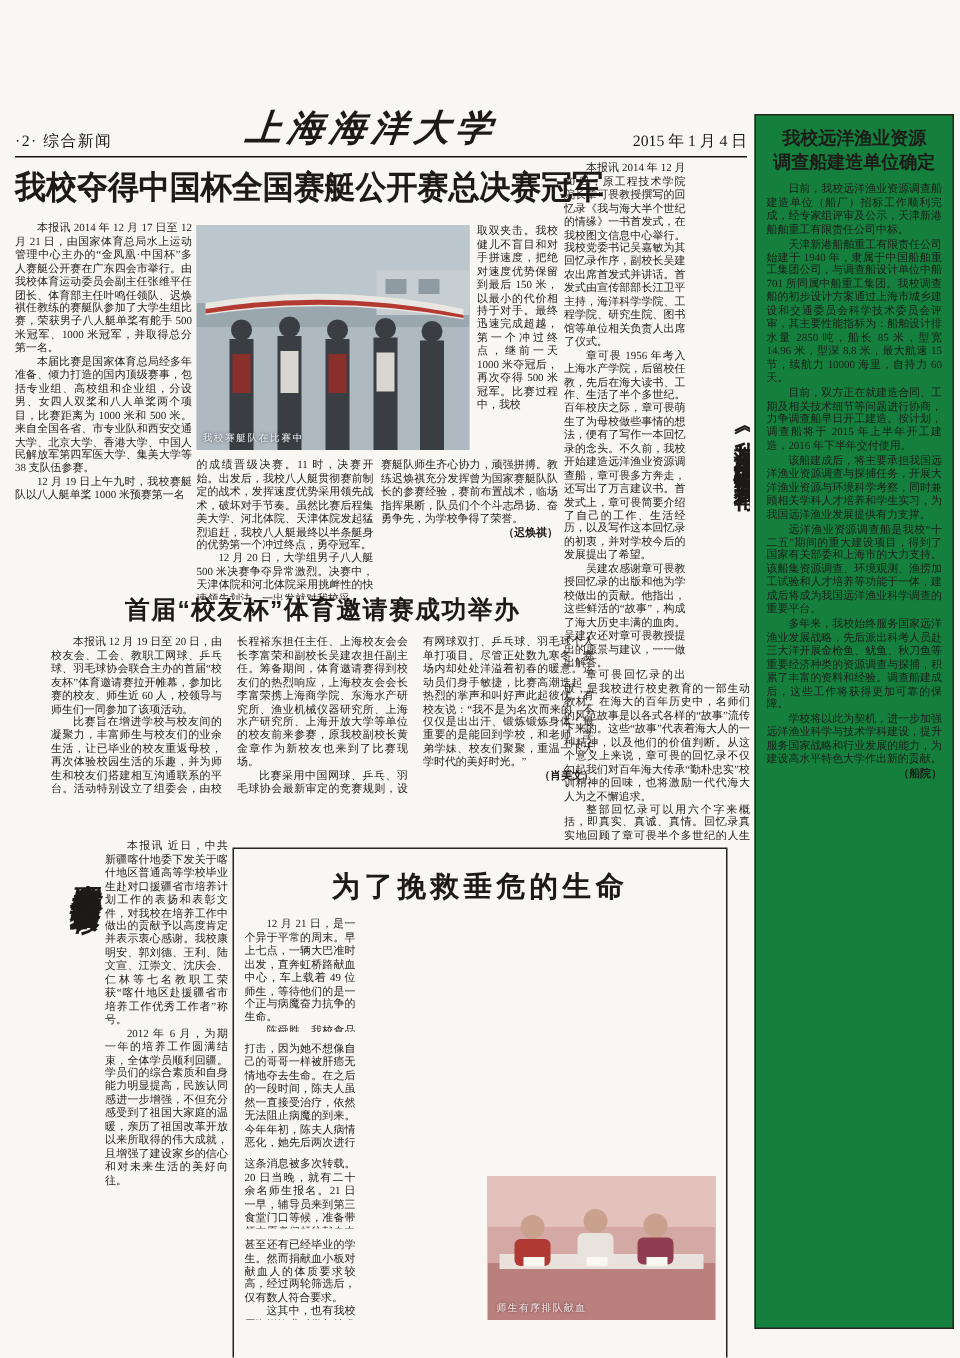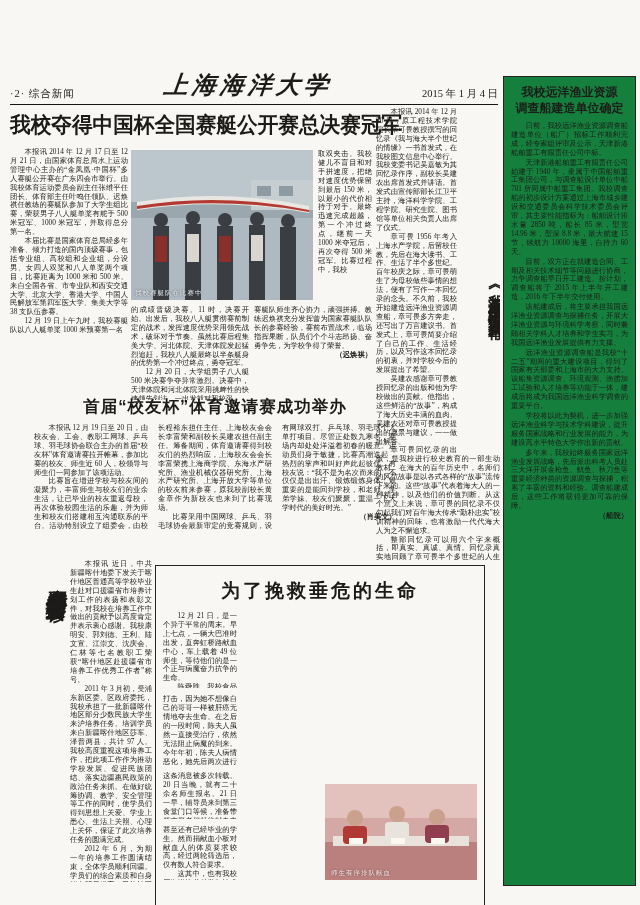--- a/index.html
+++ b/index.html
@@ -201,21 +201,20 @@
   <p class="para">吴建农感谢章可畏教授回忆录的出版和他为学校做出的贡献。他指出，这些鲜活的“故事”，构成了海大历史丰满的血肉。吴建农还对章可畏教授提出的愿景与建议，一一做出解答。</p>
   <p class="para">章可畏回忆录的出版，是我校进行校史教育的一部生动教材。在海大的百年历史中，名师们的风范故事是以各式各样的“故事”流传下来的。这些“故事”代表着海大人的一种精神，以及他们的价值判断。从这个意义上来说，章可畏的回忆录不仅勾起我们对百年海大传承“勤朴忠实”校训精神的回味，也将激励一代代海大人为之不懈追求。</p>
   <p class="para">整部回忆录可以用六个字来概括，即真实、真诚、真情。回忆录真实地回顾了章可畏半个多世纪的人生历程，不仅写出了个人奋斗的故事，海大历史的点点滴滴也在回忆录中鲜活生动地显现出来。作者的写作态度严谨谦逊，字里行间流露出朴实向上的精神，既有人生的感悟，也有对生活的思考，不矫饰、不扭捏、安静而从容。此外，回忆录中充满了浓浓的真情，既有对母校的感恩之情，也有对家乡的热爱，和对同学朋友的深情厚谊，读来令人感怀。</p>
 
 </div>
 
 <div id="kashgar">
   <div class="vhead">七名教职工获喀什地委通报表彰</div>
   <div class="body small">
     <p class="para">本报讯 近日，中共新疆喀什地委下发关于喀什地区普通高等学校毕业生赴对口援疆省市培养计划工作的表扬和表彰文件，对我校在培养工作中做出的贡献予以高度肯定并表示衷心感谢。我校康明安、郭刘德、王利、陆文宣、江崇文、沈庆会、仁林等七名教职工荣获“喀什地区赴援疆省市培养工作优秀工作者”称号。</p>
-    <p class="para">2011 年 3 月初，受浦东新区委、区政府委托，我校承担了一批新疆喀什地区部分少数民族大学生来沪培养任务。培训学员来自新疆喀什地区莎车、泽普两县，共计 97 人。我校高度重视这项培养工作，把此项工作作为推动学校发展、促进民族团结、落实边疆惠民政策的政治任务来抓。在做好统筹协调、教学、安全管理等工作的同时，使学员们得到思想上关爱、学业上悉心、生活上关照、心理上关怀，保证了此次培养任务的圆满完成。</p>
     <p class="para">2012 年 6 月，为期一年的培养工作圆满结束，全体学员顺利回疆。学员们的综合素质和自身能力明显提高，民族认同感进一步增强，不但充分感受到了祖国大家庭的温暖，亲历了祖国改革开放以来所取得的伟大成就，且增强了建设家乡的信心和对未来生活的美好向往。</p>
 
   </div>
 </div>
 
 <div id="blood">
   <div class="headline">为了挽救垂危的生命</div>
   <div class="cols small">
     <div class="c">
       <p class="para">12 月 21 日，是一个异于平常的周末。早上七点，一辆大巴准时出发，直奔虹桥路献血中心，车上载着 49 位师生，等待他们的是一个正与病魔奋力抗争的生命。</p>
@@ -265,17 +264,17 @@
   <div class="title">
     <div>我校远洋渔业资源</div>
     <div>调查船建造单位确定</div>
   </div>
   <div class="body small">
     <p class="para">日前，我校远洋渔业资源调查船建造单位（船厂）招标工作顺利完成，经专家组评审及公示，天津新港船舶重工有限责任公司中标。</p>
     <p class="para">天津新港船舶重工有限责任公司始建于 1940 年，隶属于中国船舶重工集团公司，与调查船设计单位中船 701 所同属中船重工集团。我校调查船的初步设计方案通过上海市城乡建设和交通委员会科学技术委员会评审，其主要性能指标为：船舶设计排水量 2850 吨，船长 85 米，型宽 14.96 米，型深 8.8 米，最大航速 15 节，续航力 10000 海里，自持力 60 天。</p>
     <p class="para">目前，双方正在就建造合同、工期及相关技术细节等问题进行协商，力争调查船早日开工建造。按计划，调查船将于 2015 年上半年开工建造，2016 年下半年交付使用。</p>
     <p class="para">该船建成后，将主要承担我国远洋渔业资源调查与探捕任务，开展大洋渔业资源与环境科学考察，同时兼顾相关学科人才培养和学生实习，为我国远洋渔业发展提供有力支撑。</p>
     <p class="para">远洋渔业资源调查船是我校“十二五”期间的重大建设项目，得到了国家有关部委和上海市的大力支持。该船集资源调查、环境观测、渔捞加工试验和人才培养等功能于一体，建成后将成为我国远洋渔业科学调查的重要平台。</p>
+    <p class="para">多年来，我校始终服务国家远洋渔业发展战略，先后派出科考人员赴三大洋开展金枪鱼、鱿鱼、秋刀鱼等重要经济种类的资源调查与探捕，积累了丰富的资料和经验。调查船建成后，这些工作将获得更加可靠的保障。</p>
     <p class="para">学校将以此为契机，进一步加强远洋渔业科学与技术学科建设，提升服务国家战略和行业发展的能力，为建设高水平特色大学作出新的贡献。</p>
-    <p class="para">多年来，我校始终服务国家远洋渔业发展战略，先后派出科考人员赴三大洋开展金枪鱼、鱿鱼、秋刀鱼等重要经济种类的资源调查与探捕，积累了丰富的资料和经验。调查船建成后，这些工作将获得更加可靠的保障。</p>
     <p class="sig" style="text-align:right">（船院）</p>
   </div>
 </div>
 
 </body></html>

